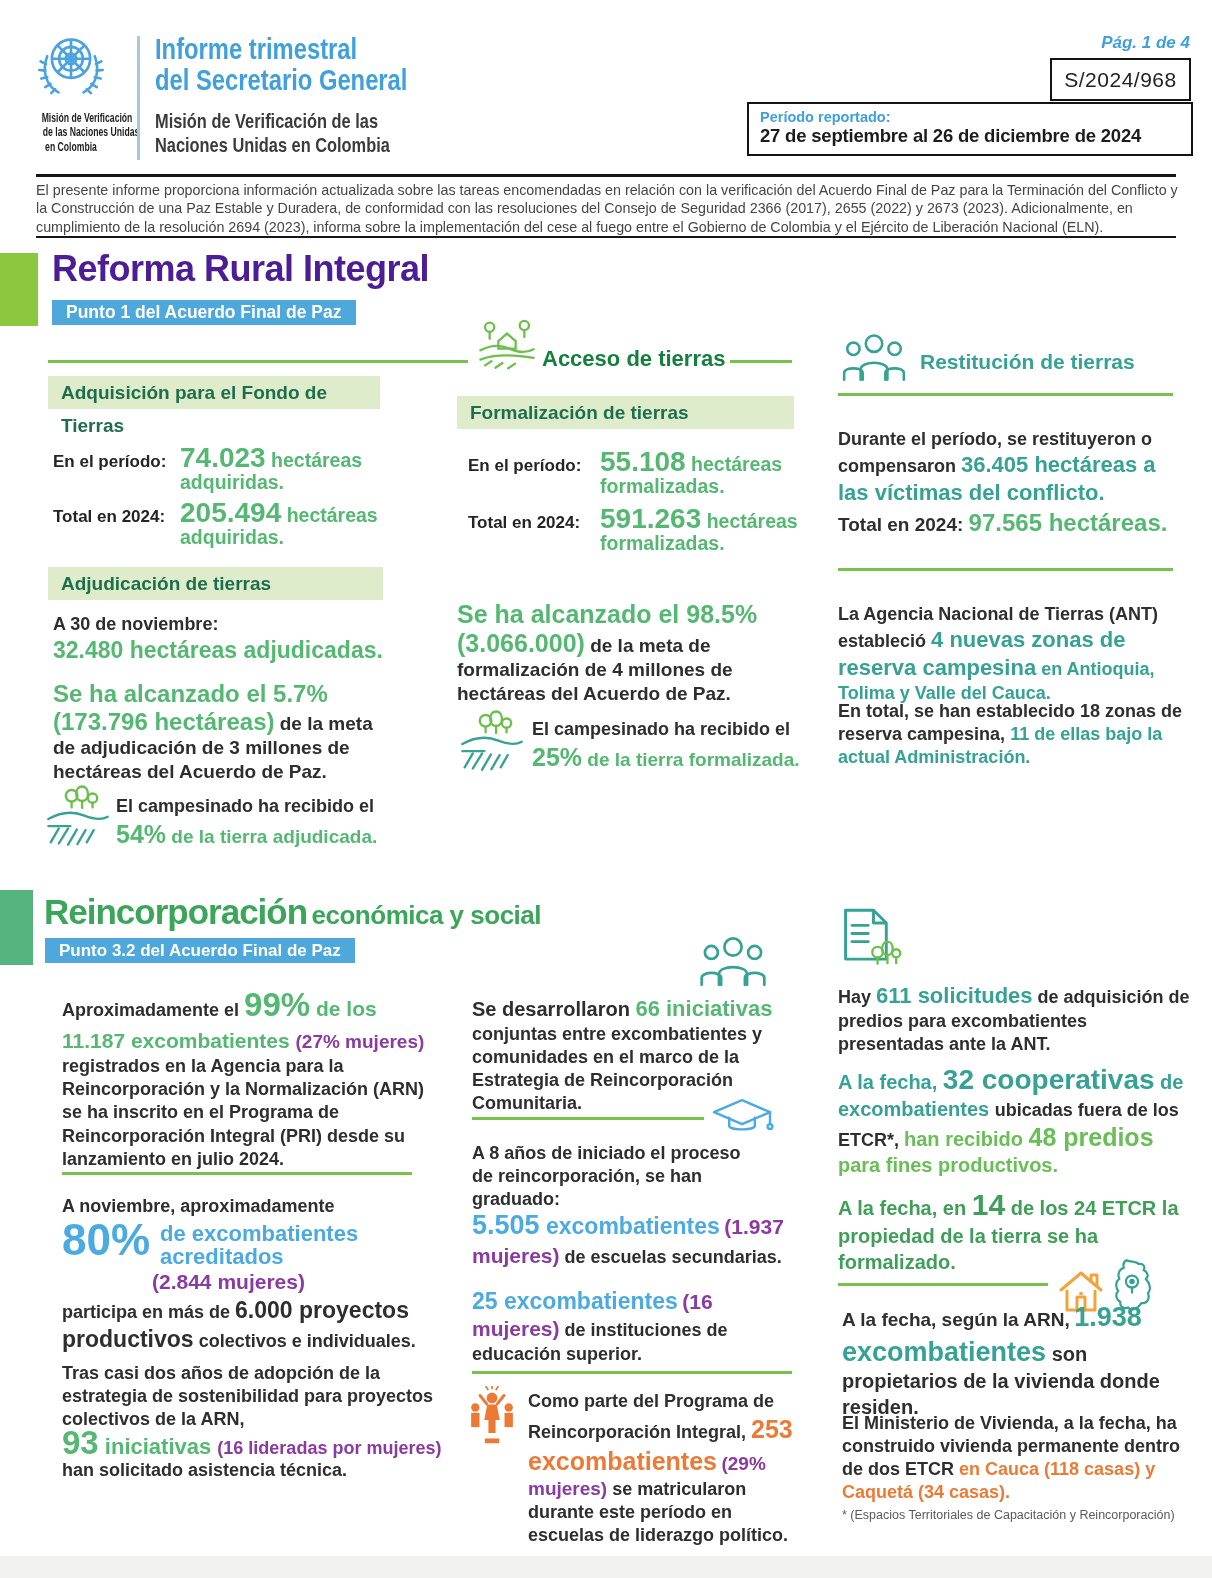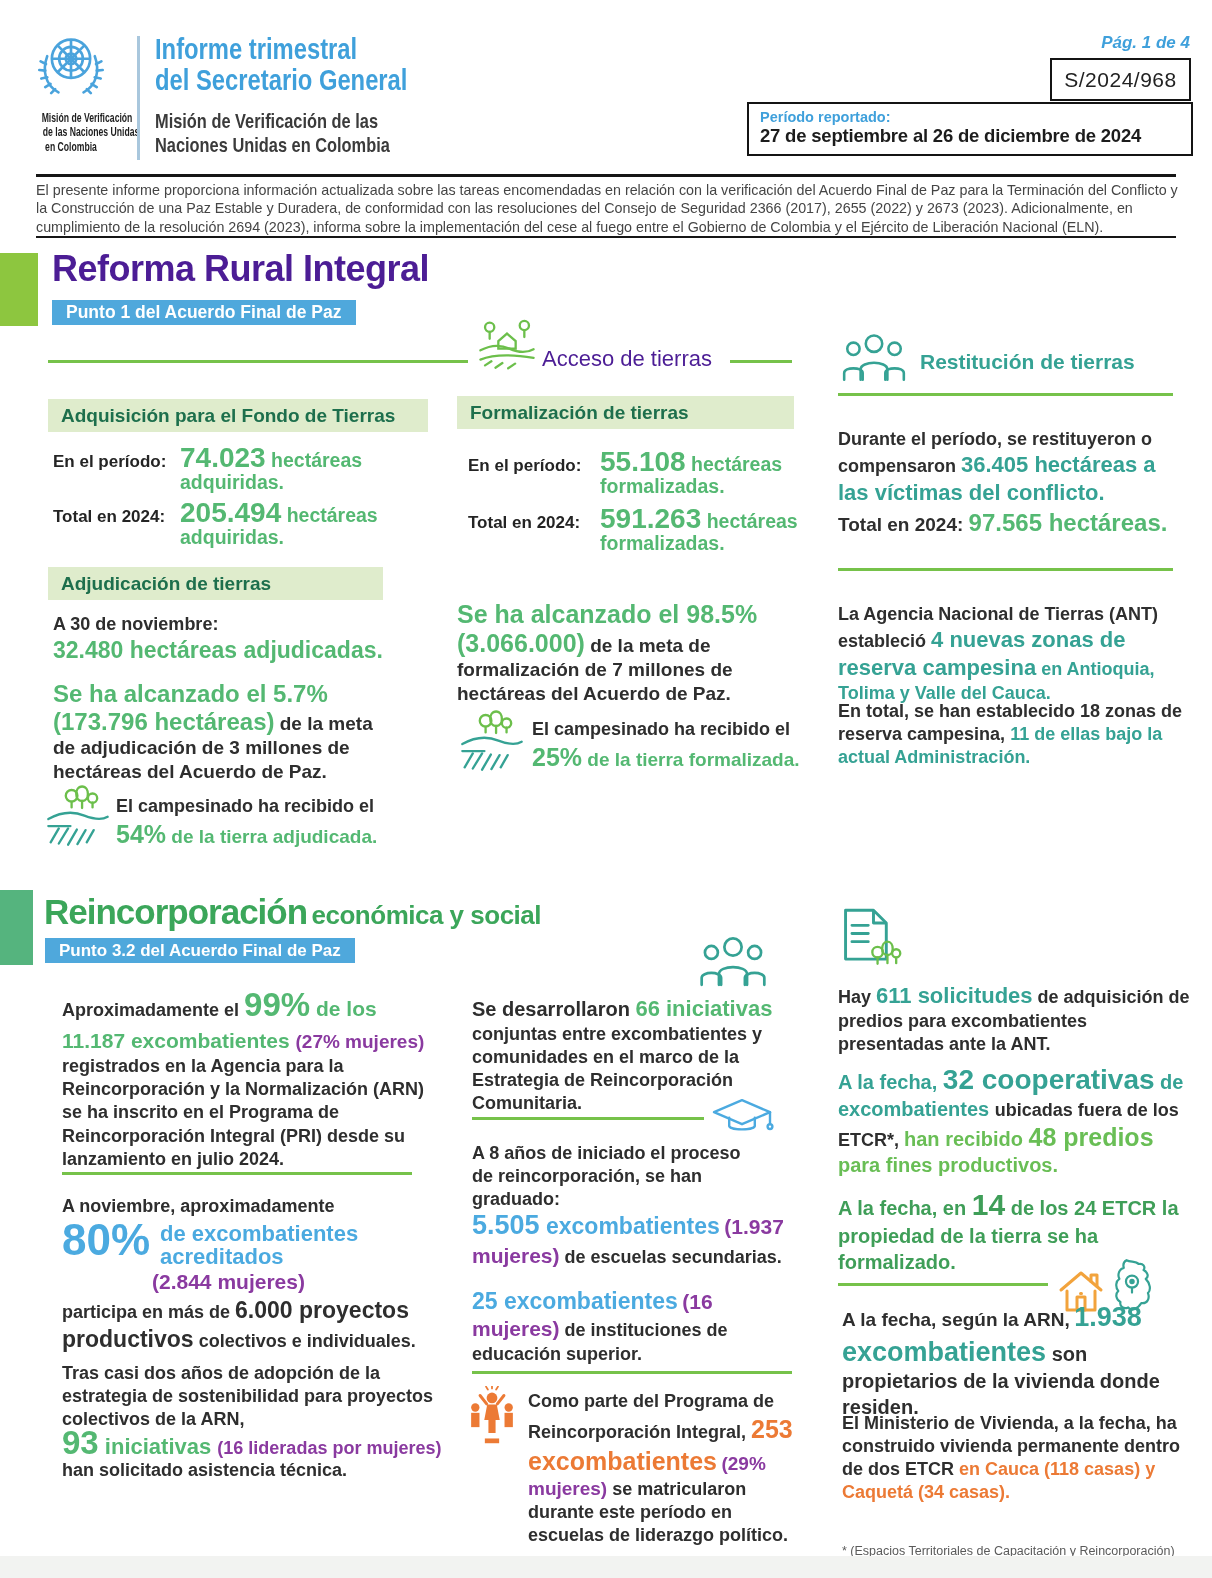--- a/index.html
+++ b/index.html
@@ -104,39 +104,39 @@
         <path d="M20 24v12"></path>
       <circle cx="80" cy="13" r="8"></circle>
         <path d="M80 21v12"></path>
       <path d="M35 40l15-13 15 13v13h-30z"></path>
       <path d="M4 56q26-14 50-3q24 11 42 1"></path>
       <path d="M4 72q32-13 92-3"></path>
       <path d="M12 82l11-7M30 86l12-8M52 87l12-8"></path>
     </g>
   </svg>
 </div>
-<div class="abs" style="left:542px;top:346px;font-size:22px;font-weight:normal;color:#4c1d95">Acceso de tierras</div>
+<div class="abs" style="left:542px;top:346px;font-size:22px;font-weight:bold;color:#15803d">Acceso de tierras</div>
 <div class="hr-green" style="left:730px;top:360px;width:62px"></div>
 
 <div class="abs" style="left:838px;top:330px">
   <svg width="72" height="52" viewBox="0 0 140 100">
     <g fill="none" stroke="#35A294" stroke-width="5" stroke-linecap="round">
       <circle cx="30" cy="36" r="12"></circle>
         <path d="M12 96V83c0-12 36-12 36 0v13"></path>
       <circle cx="110" cy="36" r="12"></circle>
         <path d="M92 96V83c0-12 36-12 36 0v13"></path>
       <circle cx="70" cy="26" r="16"></circle>
         <path d="M44 96V76c0-17 52-17 52 0v20"></path>
     </g>
   </svg>
 </div>
 <div class="abs c-teal" style="left:920px;top:350px;font-size:21px;font-weight:bold">Restitución de tierras</div>
 <div class="hr-green" style="left:838px;top:393px;width:335px"></div>
 
-<div class="gbox" style="left:48px;top:399px;width:380px">Adquisición para el Fondo de Tierras</div>
+<div class="gbox" style="left:48px;top:376px;width:332px">Adquisición para el Fondo de Tierras</div>
 
 <div class="abs lbl" style="left:53px;top:452px">En el período:</div>
 <div class="abs rich c-green" style="left:180px;top:444px;width:235px;line-height:1.02">
   <span style="font-size:28px">74.023</span><span style="font-size:19.5px"> hectáreas adquiridas.</span>
 </div>
 <div class="abs lbl" style="left:53px;top:507px">Total en 2024:</div>
 <div class="abs rich c-green" style="left:180px;top:499px;width:235px;line-height:1.02">
   <span style="font-size:28px">205.494</span><span style="font-size:19.5px"> hectáreas adquiridas.</span>
 </div>
 
@@ -171,21 +171,21 @@
 <div class="gbox" style="left:457px;top:396px;width:337px">Formalización de tierras</div>
 <div class="abs lbl" style="left:468px;top:456px">En el período:</div>
 <div class="abs rich c-green" style="left:600px;top:448px;width:235px;line-height:1.02">
   <span style="font-size:28px">55.108</span><span style="font-size:19.5px"> hectáreas formalizadas.</span>
 </div>
 <div class="abs lbl" style="left:468px;top:513px">Total en 2024:</div>
 <div class="abs rich c-green" style="left:600px;top:505px;width:235px;line-height:1.02">
   <span style="font-size:28px">591.263</span><span style="font-size:19.5px"> hectáreas formalizadas.</span>
 </div>
 <div class="abs rich" style="left:457px;top:600px;width:345px">
-  <span class="c-green" style="font-size:25px;line-height:1.15">Se ha alcanzado el 98.5% (3.066.000)</span><span style="font-size:19px"> de la meta de formalización de 7 millones de hectáreas del Acuerdo de Paz.</span>
+  <span class="c-green" style="font-size:25px;line-height:1.15">Se ha alcanzado el 98.5% (3.066.000)</span><span style="font-size:19px"> de la meta de formalización de 4 millones de hectáreas del Acuerdo de Paz.</span>
 </div>
 <div class="abs" style="left:460px;top:708px">
   <svg width="64" height="64" viewBox="0 0 110 110">
     <g fill="none" stroke="#6CBF4B" stroke-width="4" stroke-linecap="round">
       <circle cx="44" cy="22" r="10"></circle>
         <path d="M44 32v10"></path>
       <path d="M62 6c7 0 10 7 10 13s-3 12-10 12-10-6-10-12 3-13 10-13z"></path>
         <path d="M62 31v12"></path>
       <circle cx="80" cy="26" r="8"></circle>
         <path d="M80 34v8"></path>
@@ -353,15 +353,15 @@
     </g>
   </svg>
 </div>
 <div class="abs rich" style="left:842px;top:1300px;width:345px">
   <span style="font-size:19px">A la fecha, según la ARN,</span>
   <span class="c-teal" style="font-size:27px">1.938 excombatientes</span><span style="font-size:20px"> son propietarios de la vivienda donde residen.</span>
 </div>
 <div class="abs rich" style="left:842px;top:1412px;width:345px">
   <span style="font-size:18px">El Ministerio de Vivienda, a la fecha, ha construido vivienda permanente dentro de dos ETCR </span><span class="c-orange" style="font-size:18px">en Cauca (118 casas) y Caquetá (34 casas).</span>
 </div>
-<div class="abs" style="left:842px;top:1544px;width:345px;font-size:12.5px;color:#5a5a5a">* (Espacios Territoriales de Capacitación y Reincorporación)</div>
+<div class="abs" style="left:842px;top:1508px;width:345px;font-size:12.5px;color:#5a5a5a">* (Espacios Territoriales de Capacitación y Reincorporación)</div>
 
 <div class="footer-strip"></div>
 
 </body></html>

